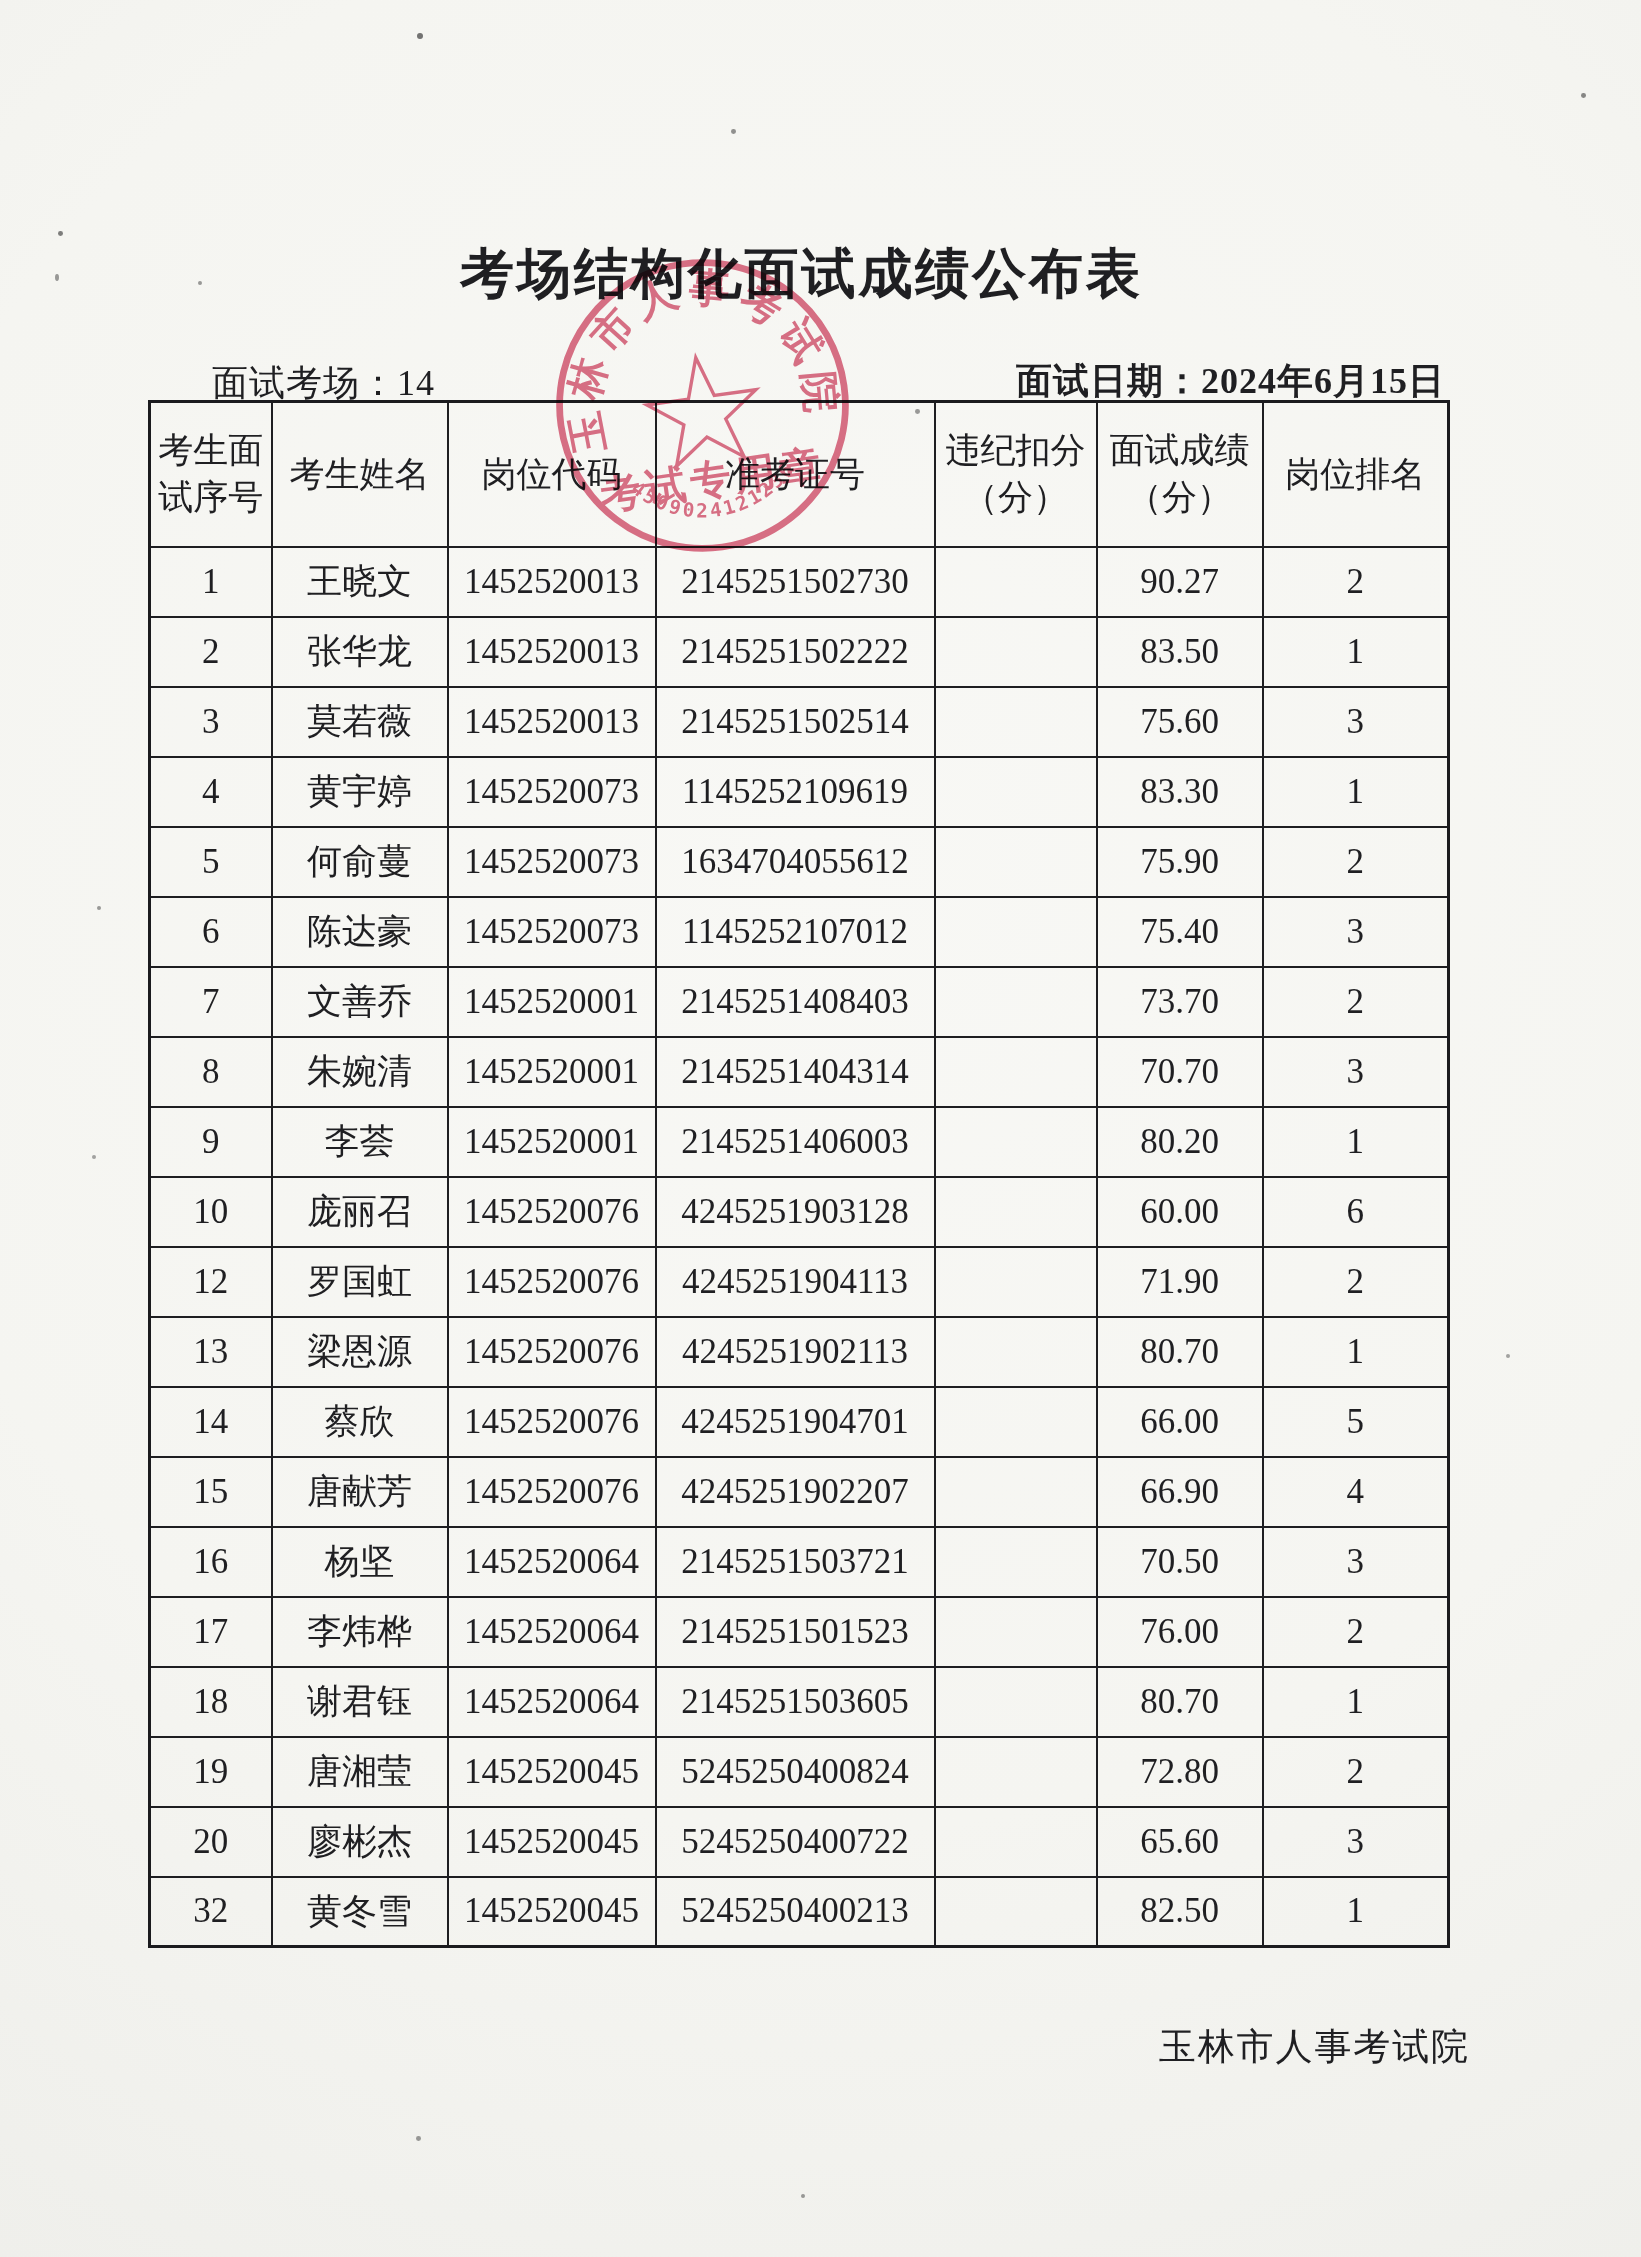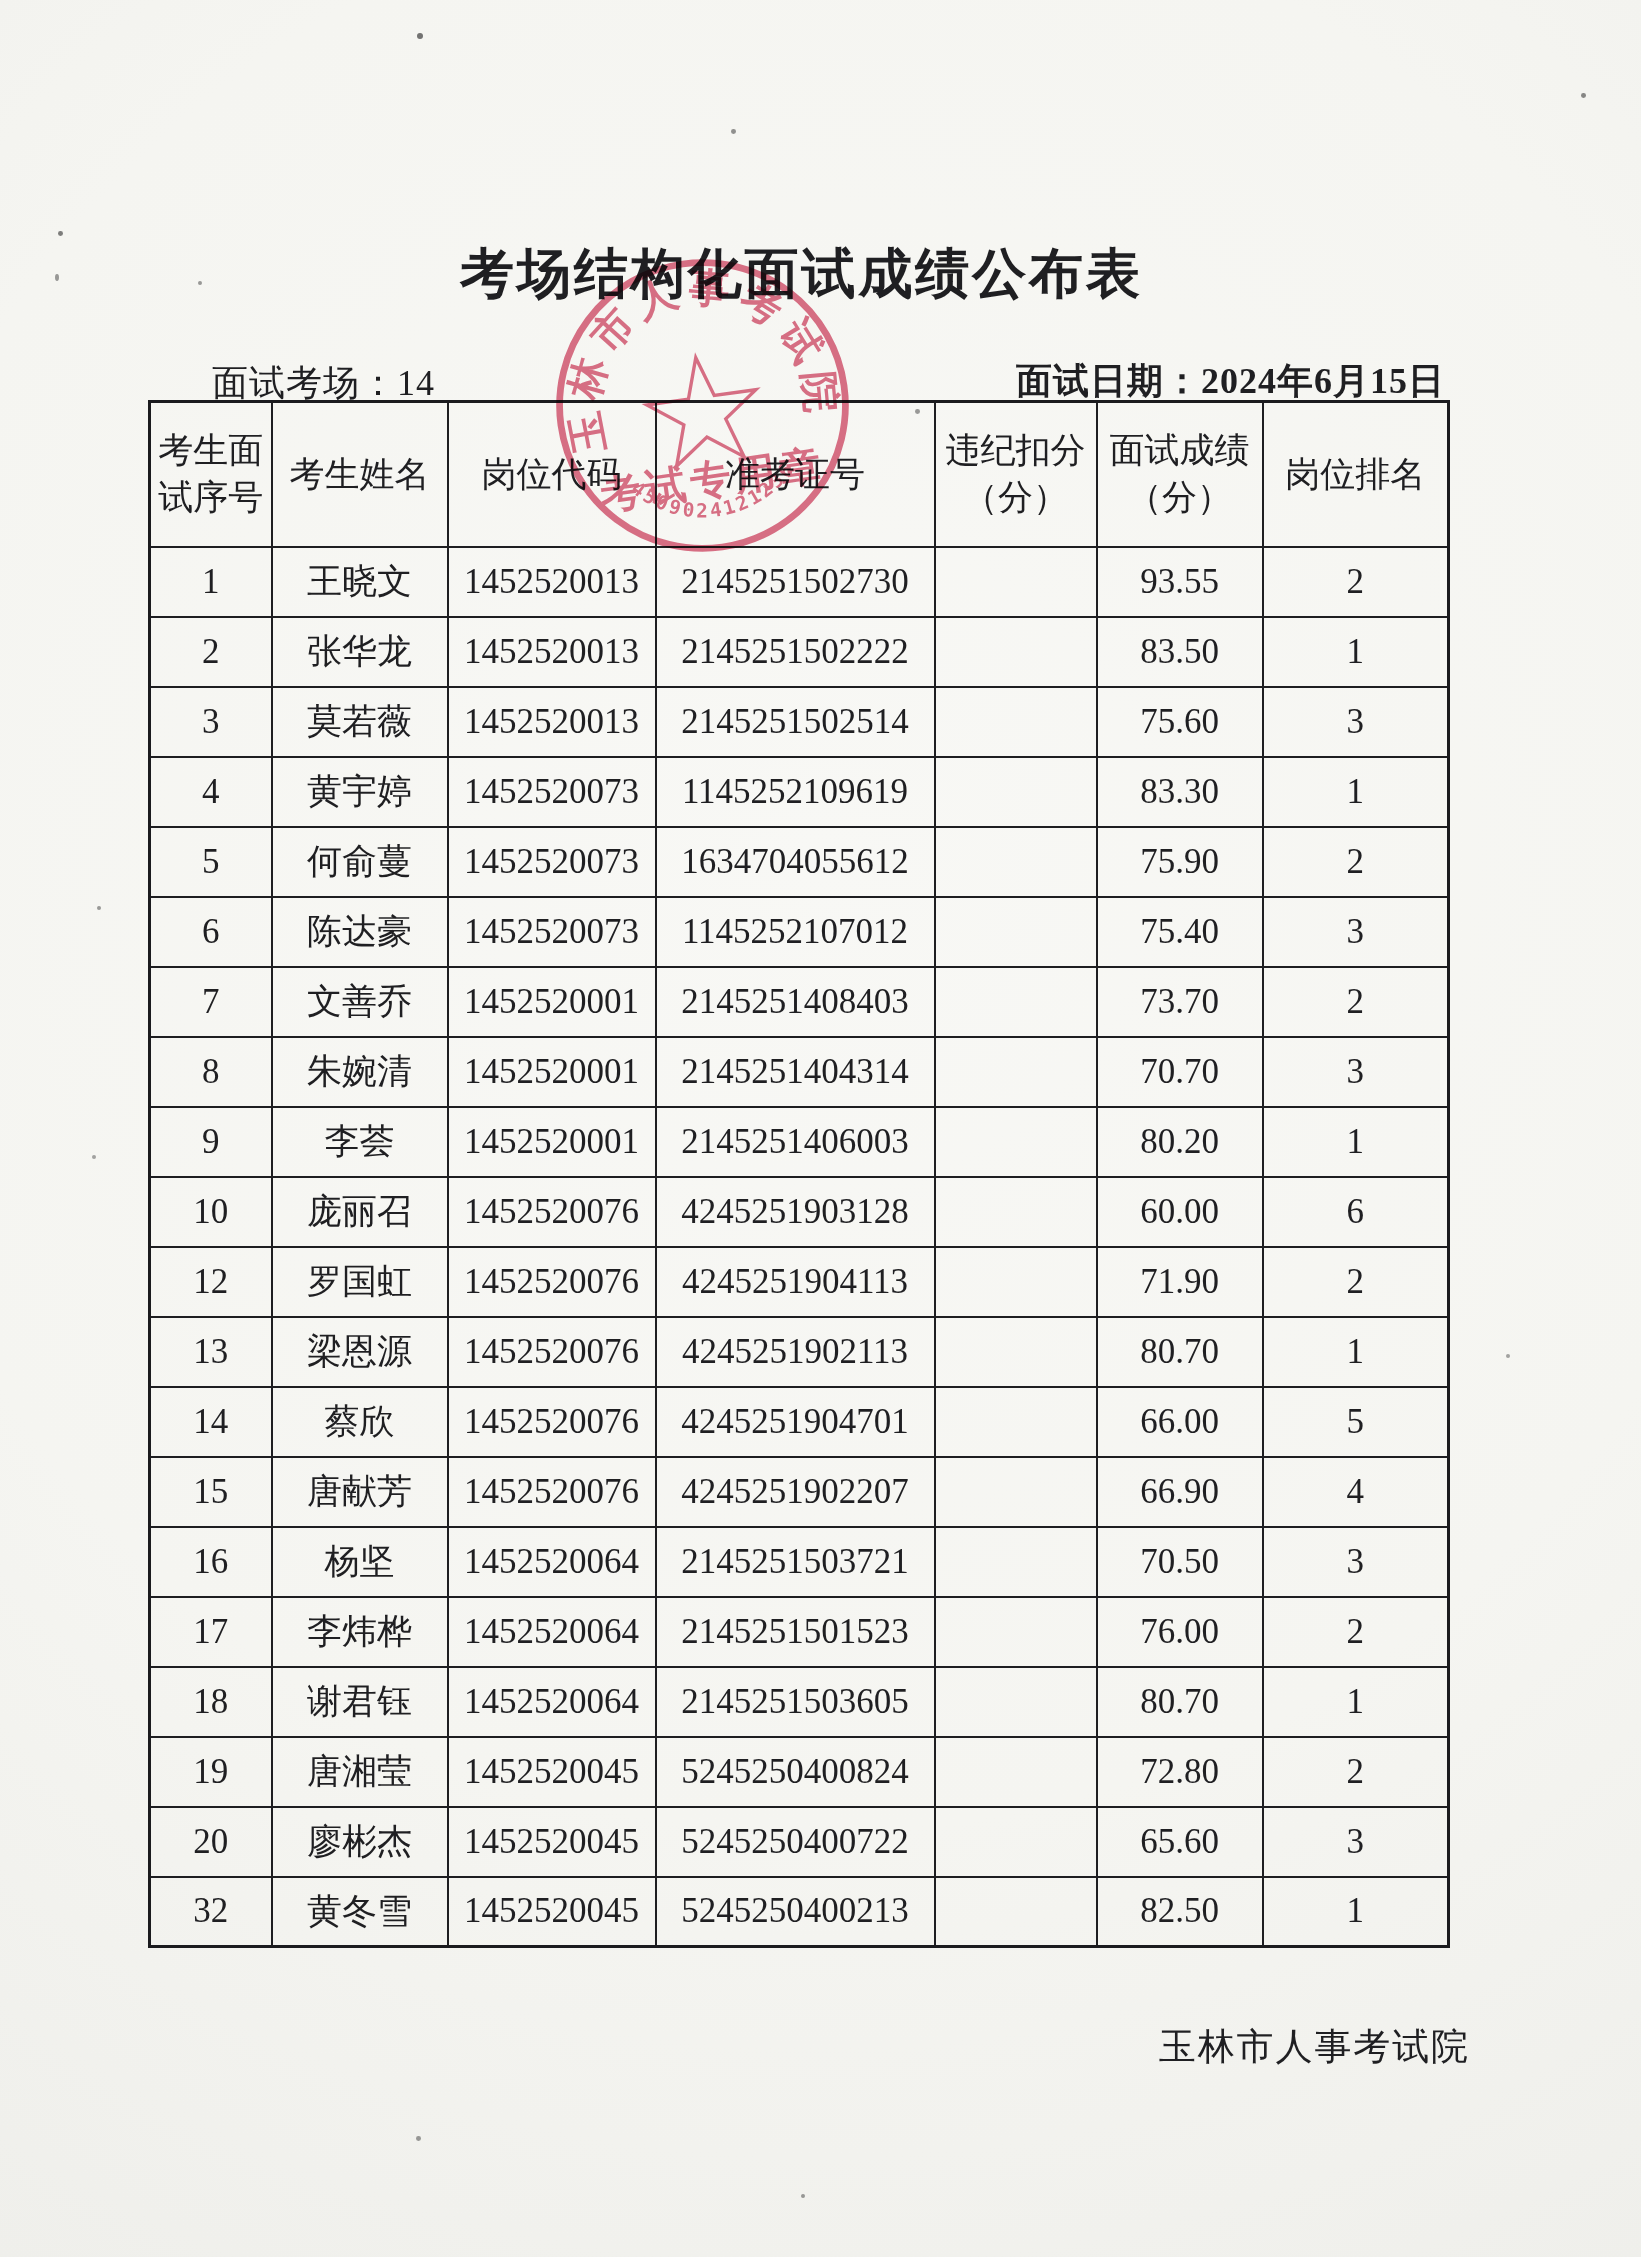--- a/index.html
+++ b/index.html
@@ -125,21 +125,21 @@
         <th>岗位排名</th>
       </tr>
     </thead>
     <tbody>
         <tr>
       <td>1</td>
       <td>王晓文</td>
       <td>1452520013</td>
       <td>2145251502730</td>
       <td></td>
-      <td>93.55</td>
+      <td>90.27</td>
       <td>2</td>
     </tr>
         <tr>
       <td>2</td>
       <td>张华龙</td>
       <td>1452520013</td>
       <td>2145251502222</td>
       <td></td>
       <td>83.50</td>
       <td>1</td>

